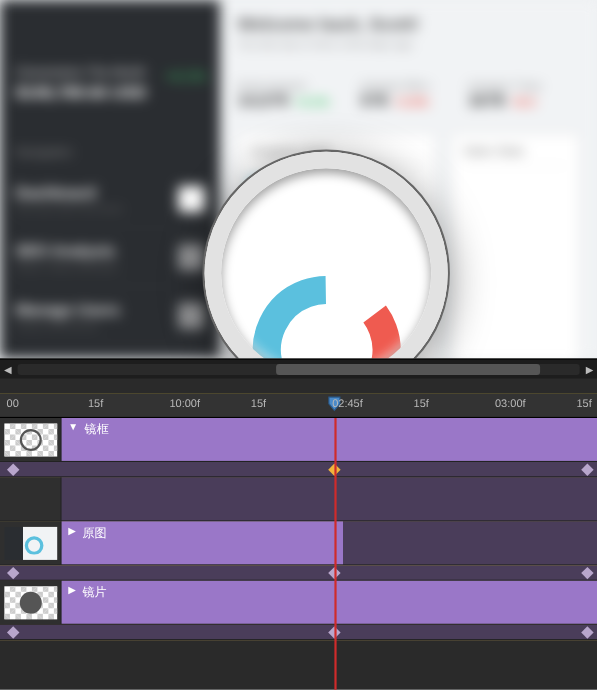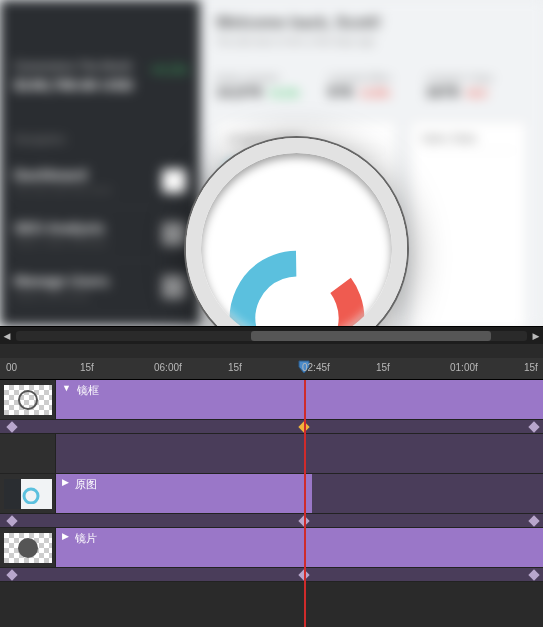--- a/index.html
+++ b/index.html
@@ -172,25 +172,25 @@
 
 <div style="height:14px;background:#2a2a2a"></div>
 
 <div class="timeline">
   <div class="ruler" id="ruler">
     <svg class="cti-head" id="cti-head" viewBox="0 0 14 14" style="left: 297px;">
         <path d="M2 1 L12 1 L12 7 L7 13 L2 7 Z" fill="#4a8ac9" stroke="#2a5a8a"></path>
       </svg>
   <span class="rlabel" style="left:6px">00</span>
       <span class="rlabel" style="left:80px">15f</span>
-      <span class="rlabel" style="left:154px">06:00f</span>
+      <span class="rlabel" style="left:154px">10:00f</span>
       <span class="rlabel" style="left:228px">15f</span>
       <span class="rlabel" style="left:302px">02:45f</span>
       <span class="rlabel" style="left:376px">15f</span>
-      <span class="rlabel" style="left:450px">01:00f</span>
+      <span class="rlabel" style="left:450px">03:00f</span>
       <span class="rlabel" style="left:524px">15f</span>
     </div>
   <div class="tracks" id="tracks">
     <div class="cti-line" id="cti-line" style="left: 304px;"></div>
   <div class="row">
       <div class="thumb-cell">
           <div class="checker">
             <div class="ring"></div>
           </div>
         </div>

